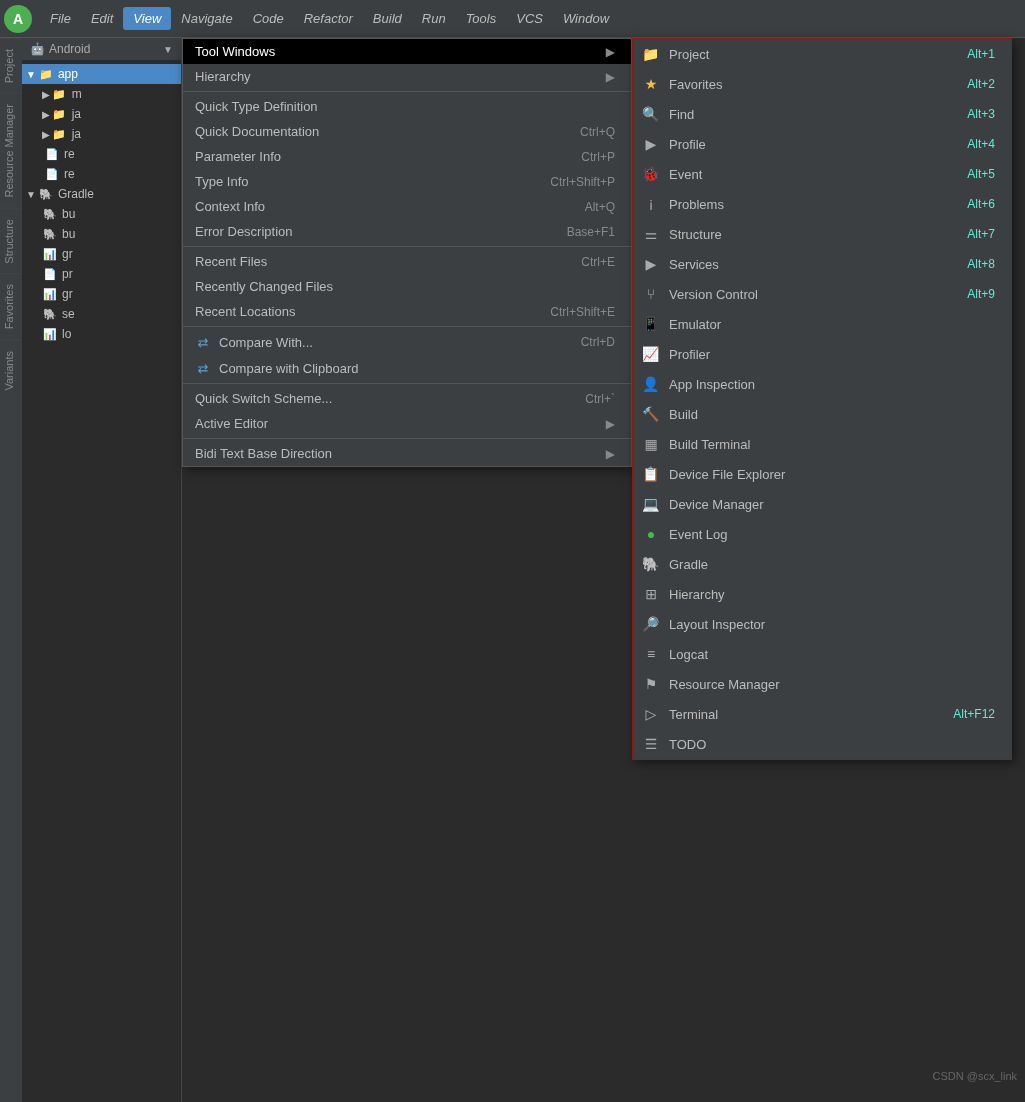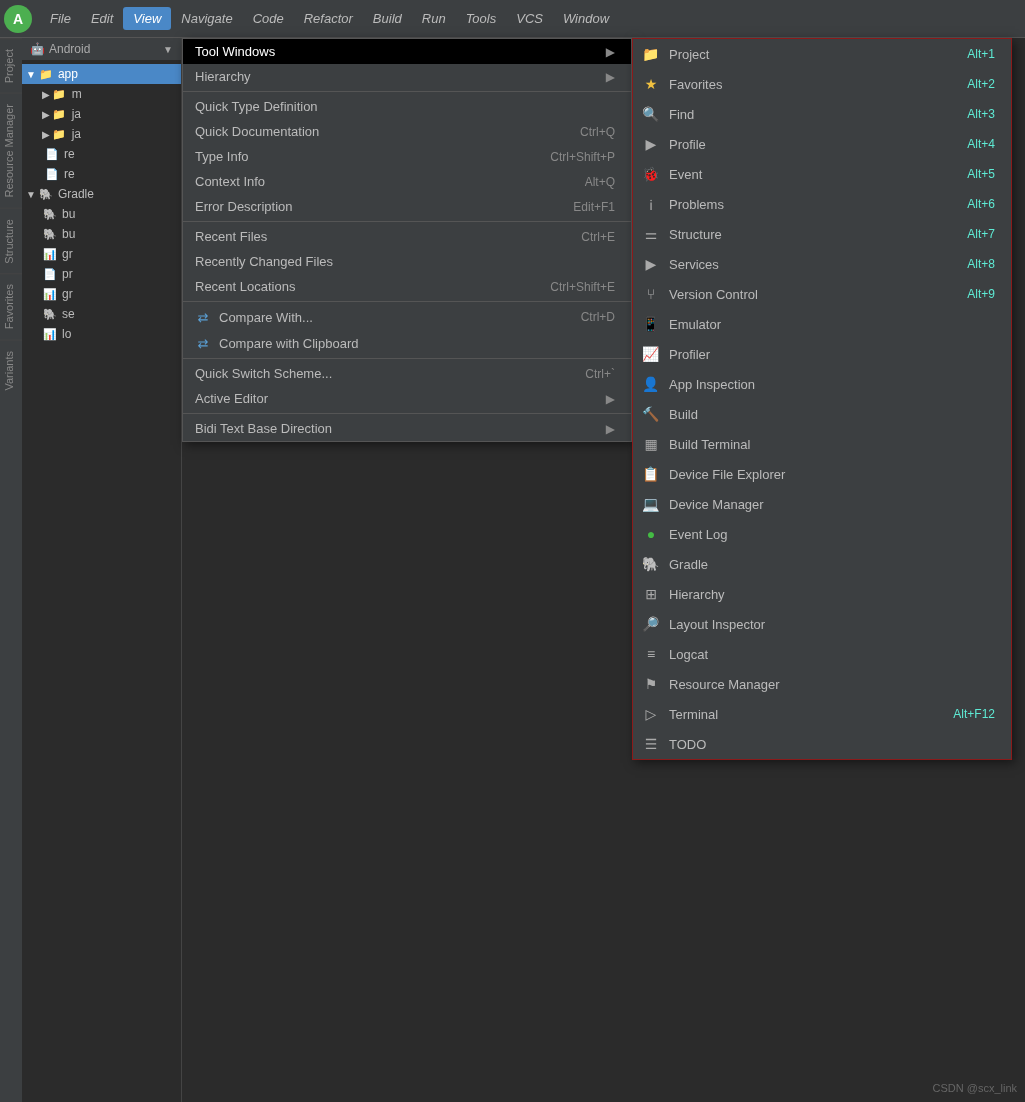--- a/index.html
+++ b/index.html
@@ -156,21 +156,21 @@
       height: 20px;
       display: flex;
       align-items: center;
       justify-content: center;
       font-size: 14px;
     }
 
     
     .watermark {
       position: absolute;
-      bottom: 8px;
+      bottom: 20px;
       right: 8px;
       font-size: 11px;
       color: #666;
     }
 
     
     .left-edge {
       position: absolute;
       left: 0;
       top: 38px;
@@ -317,35 +317,41 @@
     </span>
   </div>
   <div class="menu-item">
     <span class="menu-item-label">
       <span>Quick Documentation</span>
     </span>
     <span class="menu-item-shortcut">Ctrl+Q</span>
   </div>
   <div class="menu-item">
     <span class="menu-item-label">
+      <span>Parameter Info</span>
+    </span>
+    <span class="menu-item-shortcut">Ctrl+P</span>
+  </div>
+  <div class="menu-item">
+    <span class="menu-item-label">
       <span>Type Info</span>
     </span>
     <span class="menu-item-shortcut">Ctrl+Shift+P</span>
   </div>
   <div class="menu-item">
     <span class="menu-item-label">
       <span>Context Info</span>
     </span>
     <span class="menu-item-shortcut">Alt+Q</span>
   </div>
   <div class="menu-item">
     <span class="menu-item-label">
       <span>Error Description</span>
     </span>
-    <span class="menu-item-shortcut">Edit+F1</span>
+    <span class="menu-item-shortcut">Base+F1</span>
   </div>
 
   <div class="menu-divider"></div>
 
   <div class="menu-item">
     <span class="menu-item-label">
       <span>Recent Files</span>
     </span>
     <span class="menu-item-shortcut">Ctrl+E</span>
   </div>

